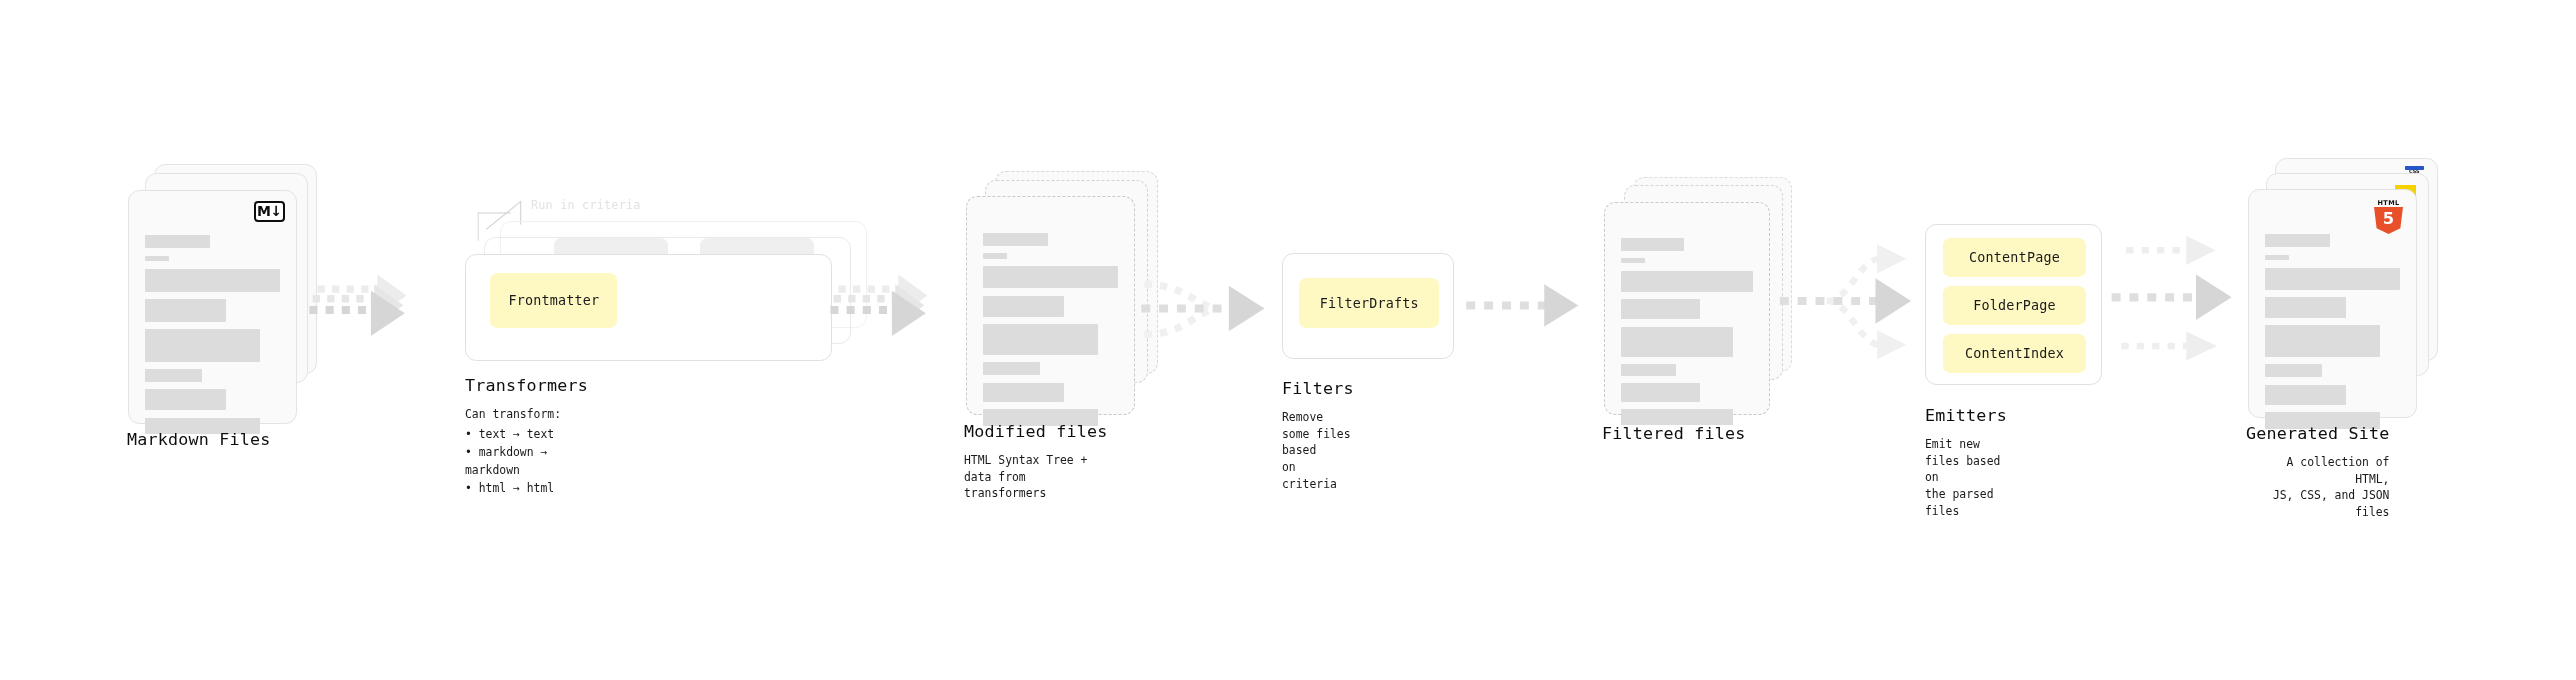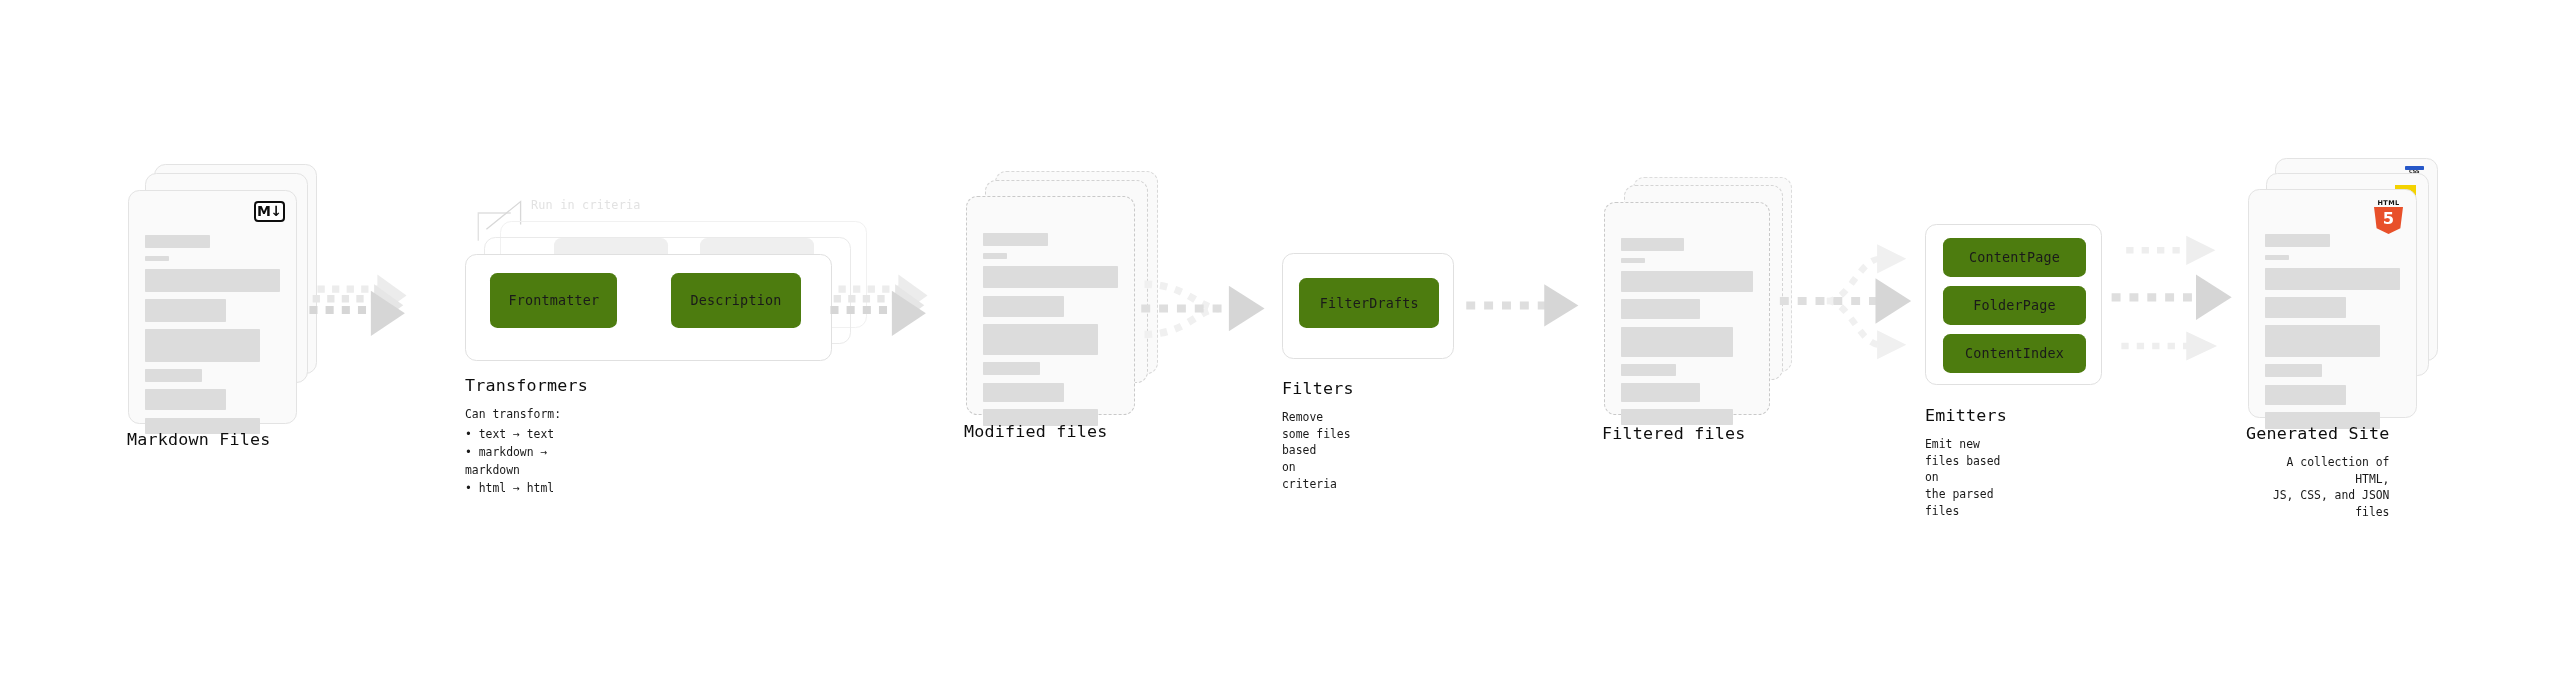--- a/index.html
+++ b/index.html
@@ -58,21 +58,21 @@
   .css-badge .bar{position:absolute;bottom:0;left:0;width:19.5px;height:3.3px;background:#2657c8;}
   .js-badge{width:21px;height:13px;background:#f3d200;}
 
   
   .panel{
     position:absolute;border-radius:11.4px;background:#ffffff;
     border:1.3px solid #e0e0e0;box-sizing:border-box;
   }
   .panel.ghost{background:transparent;border-color:#efefef;}
   .pill{
-    position:absolute;border-radius:7.3px;background:#4d7c0f;
+    position:absolute;border-radius:7.3px;background:#fef9c3;
     display:flex;align-items:center;justify-content:center;
     font-size:13.4px;color:#1a1a1a;letter-spacing:0.2px;white-space:nowrap;
   }
   .pill.g1{background:#ececec;}
   .pill.g2{background:#e4e4e4;}
 
   
   .caption{position:absolute;}
   .caption .title{
     font-size:16.7px;color:#0e0e0e;white-space:nowrap;letter-spacing:0.2px;
@@ -156,21 +156,20 @@
       <line x1="0" y1="6" x2="56" y2="6" stroke="#ededed" stroke-width="2.4"></line>
       <polygon points="52,0 66,6 52,12" fill="#ededed"></polygon>
       <line x1="0" y1="22" x2="56" y2="22" stroke="#e7e7e7" stroke-width="2.4"></line>
       <polygon points="52,16 66,22 52,28" fill="#e7e7e7"></polygon>
       <line x1="-6" y1="41" x2="56" y2="41" stroke="#d6d6d6" stroke-width="2.4"></line>
       <polygon points="52,34 68,41 52,48" fill="#d6d6d6"></polygon>
     </svg>
 
     <div class="panel" style="left:465px;top:254px;width:367px;height:107px;">
       <div class="pill" style="left:24.4px;top:18px;width:127px;height:55px;">Frontmatter</div>
-      <div class="pill" style="left:205px;top:18px;width:130px;height:55px;">Description</div>
     </div>
 
     <div class="caption" style="left:465px;top:375px;">
       <div class="title">Transformers</div>
       <div class="sub">Can transform:</div>
       <ul>
         <li>text → text</li>
         <li>markdown → markdown</li>
         <li>html → html</li>
       </ul>
@@ -202,20 +201,22 @@
         <div class="bar" style="width:100%;height:22px;margin-top:3.3px;"></div>
         <div class="bar" style="width:60%;height:21px;"></div>
         <div class="bar" style="width:85%;height:31px;"></div>
         <div class="bar" style="width:42%;height:13px;"></div>
         <div class="bar" style="width:60%;height:19.5px;"></div>
         <div class="bar" style="width:85%;height:16.3px;"></div>
       </div>
     </div>
     <div class="caption" style="left:964px;top:421px;">
       <div class="title">Modified files</div>
+      <div class="sub">HTML Syntax Tree +
+data from transformers</div>
     </div>
   </div>
 
   <svg class="arrow-svg" style="left:1138px;top:258px;" width="146" height="106" viewBox="0 0 180 130">
     <path d="M8,32 C60,32 74,62 100,62" stroke="#f0f0f0" stroke-width="9" stroke-dasharray="9 10" fill="none"></path>
     <path d="M8,94 C60,94 74,62 100,62" stroke="#f0f0f0" stroke-width="9" stroke-dasharray="9 10" fill="none"></path>
     <line x1="4" y1="62" x2="114" y2="62" stroke="#dedede" stroke-width="10" stroke-dasharray="11 11"></line>
     <polygon points="112,34 156,62 112,90" fill="#d6d6d6"></polygon>
   </svg>
 

